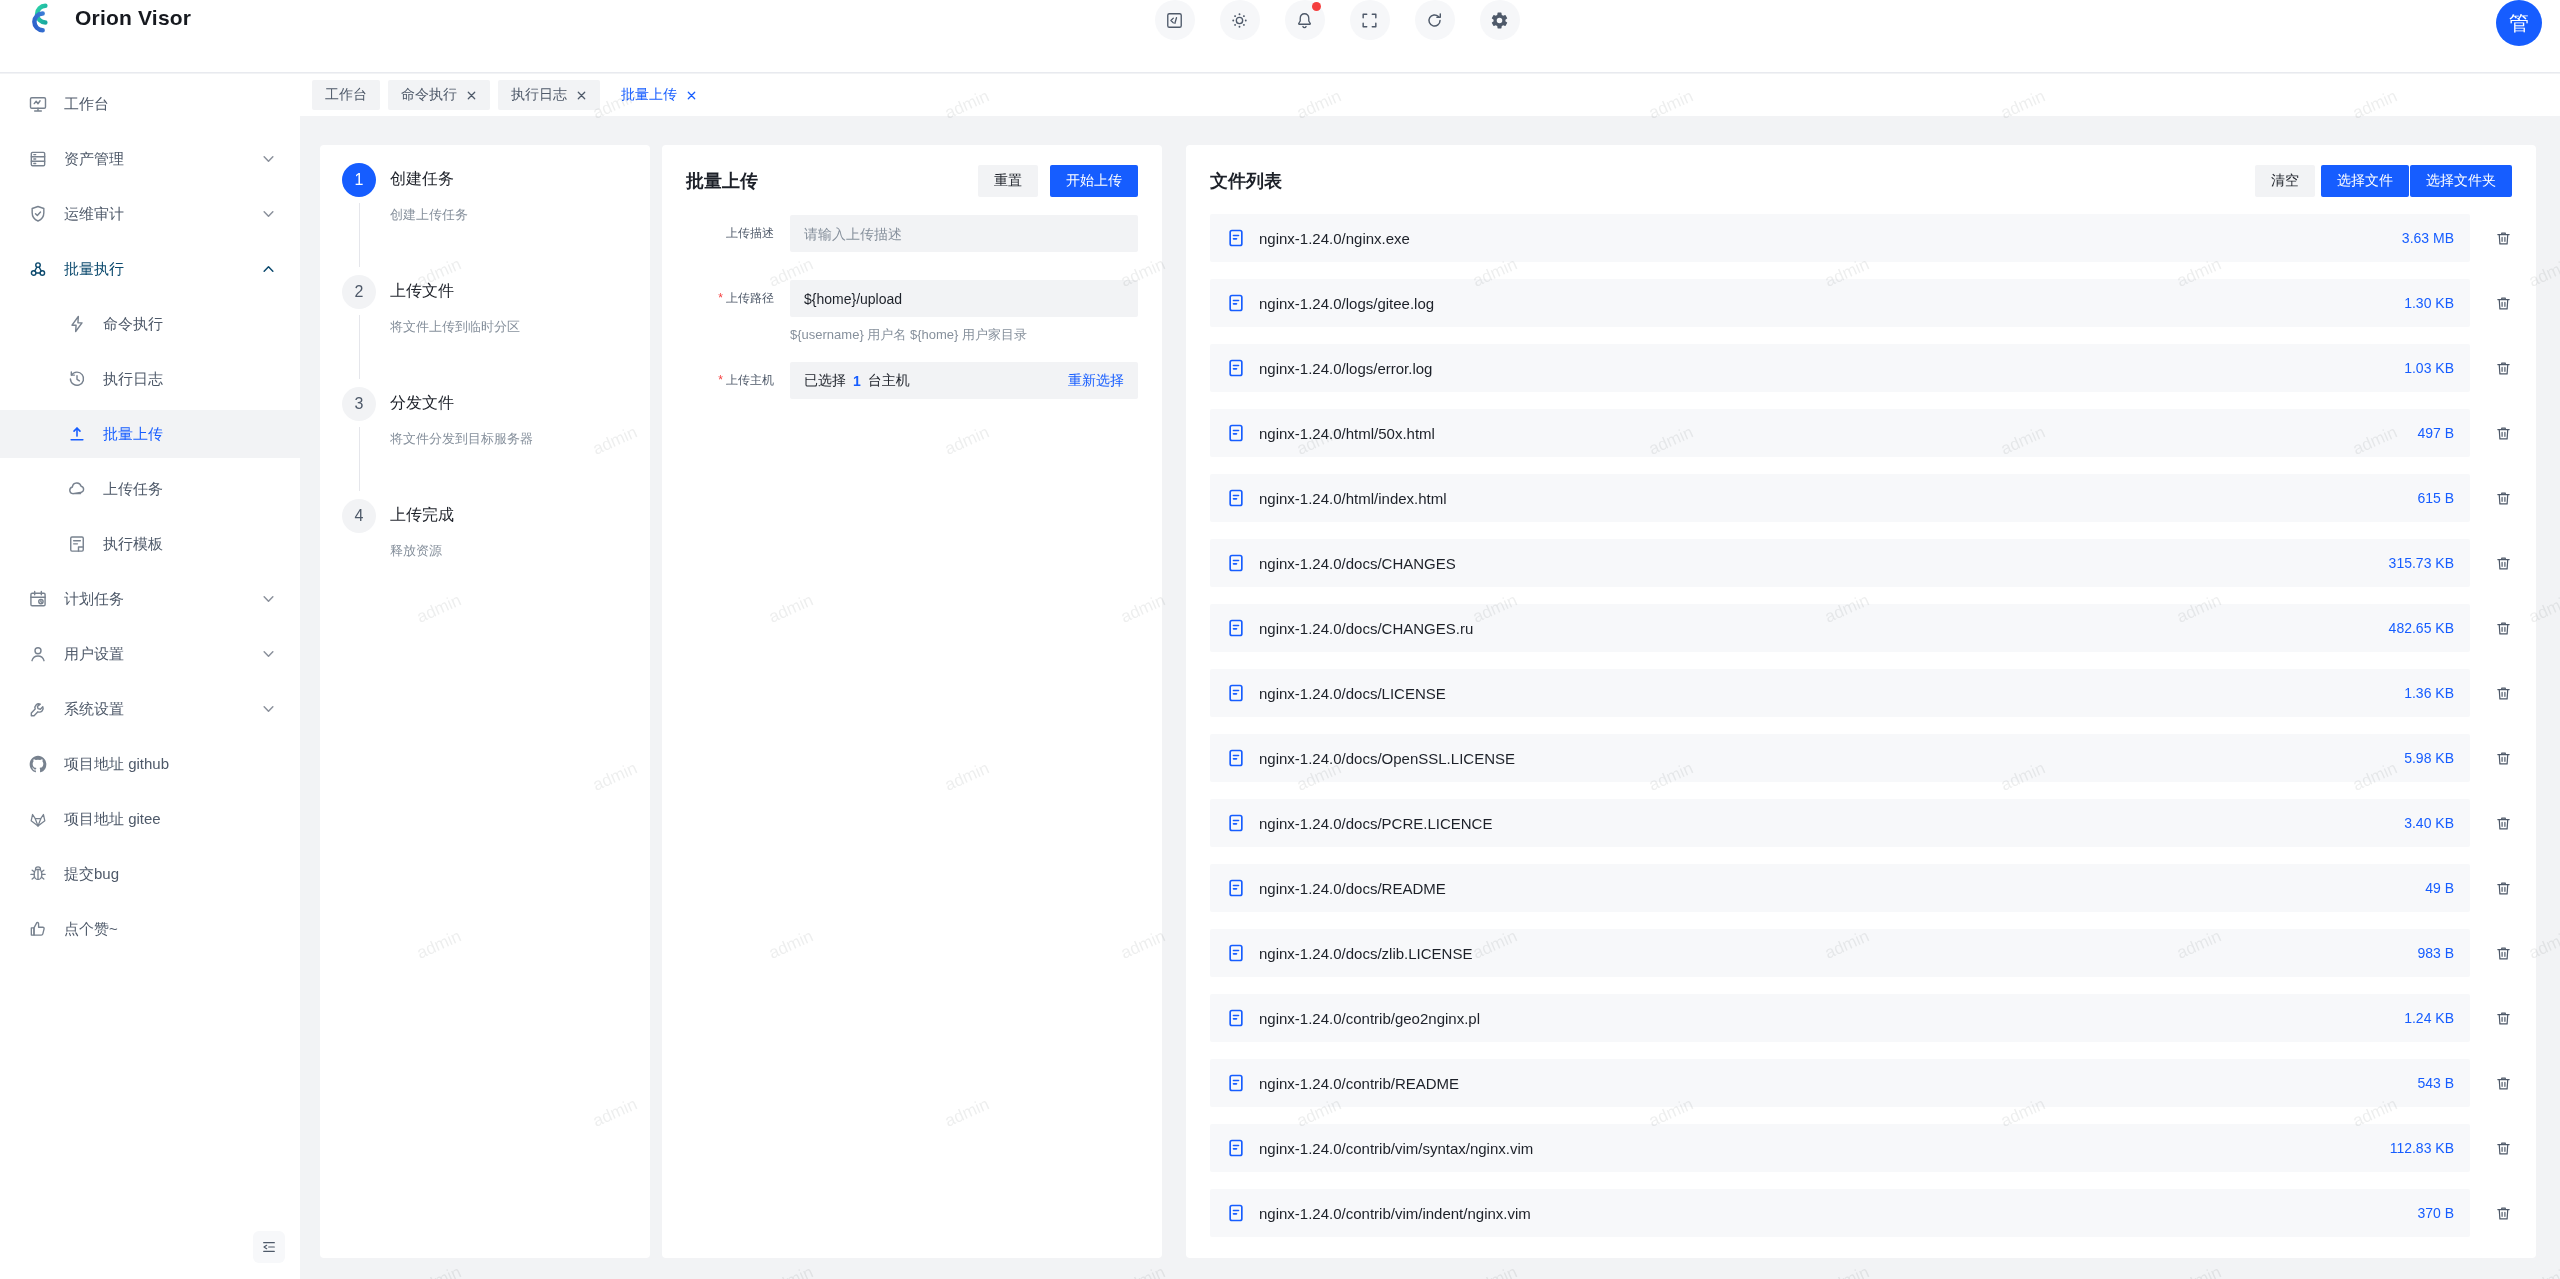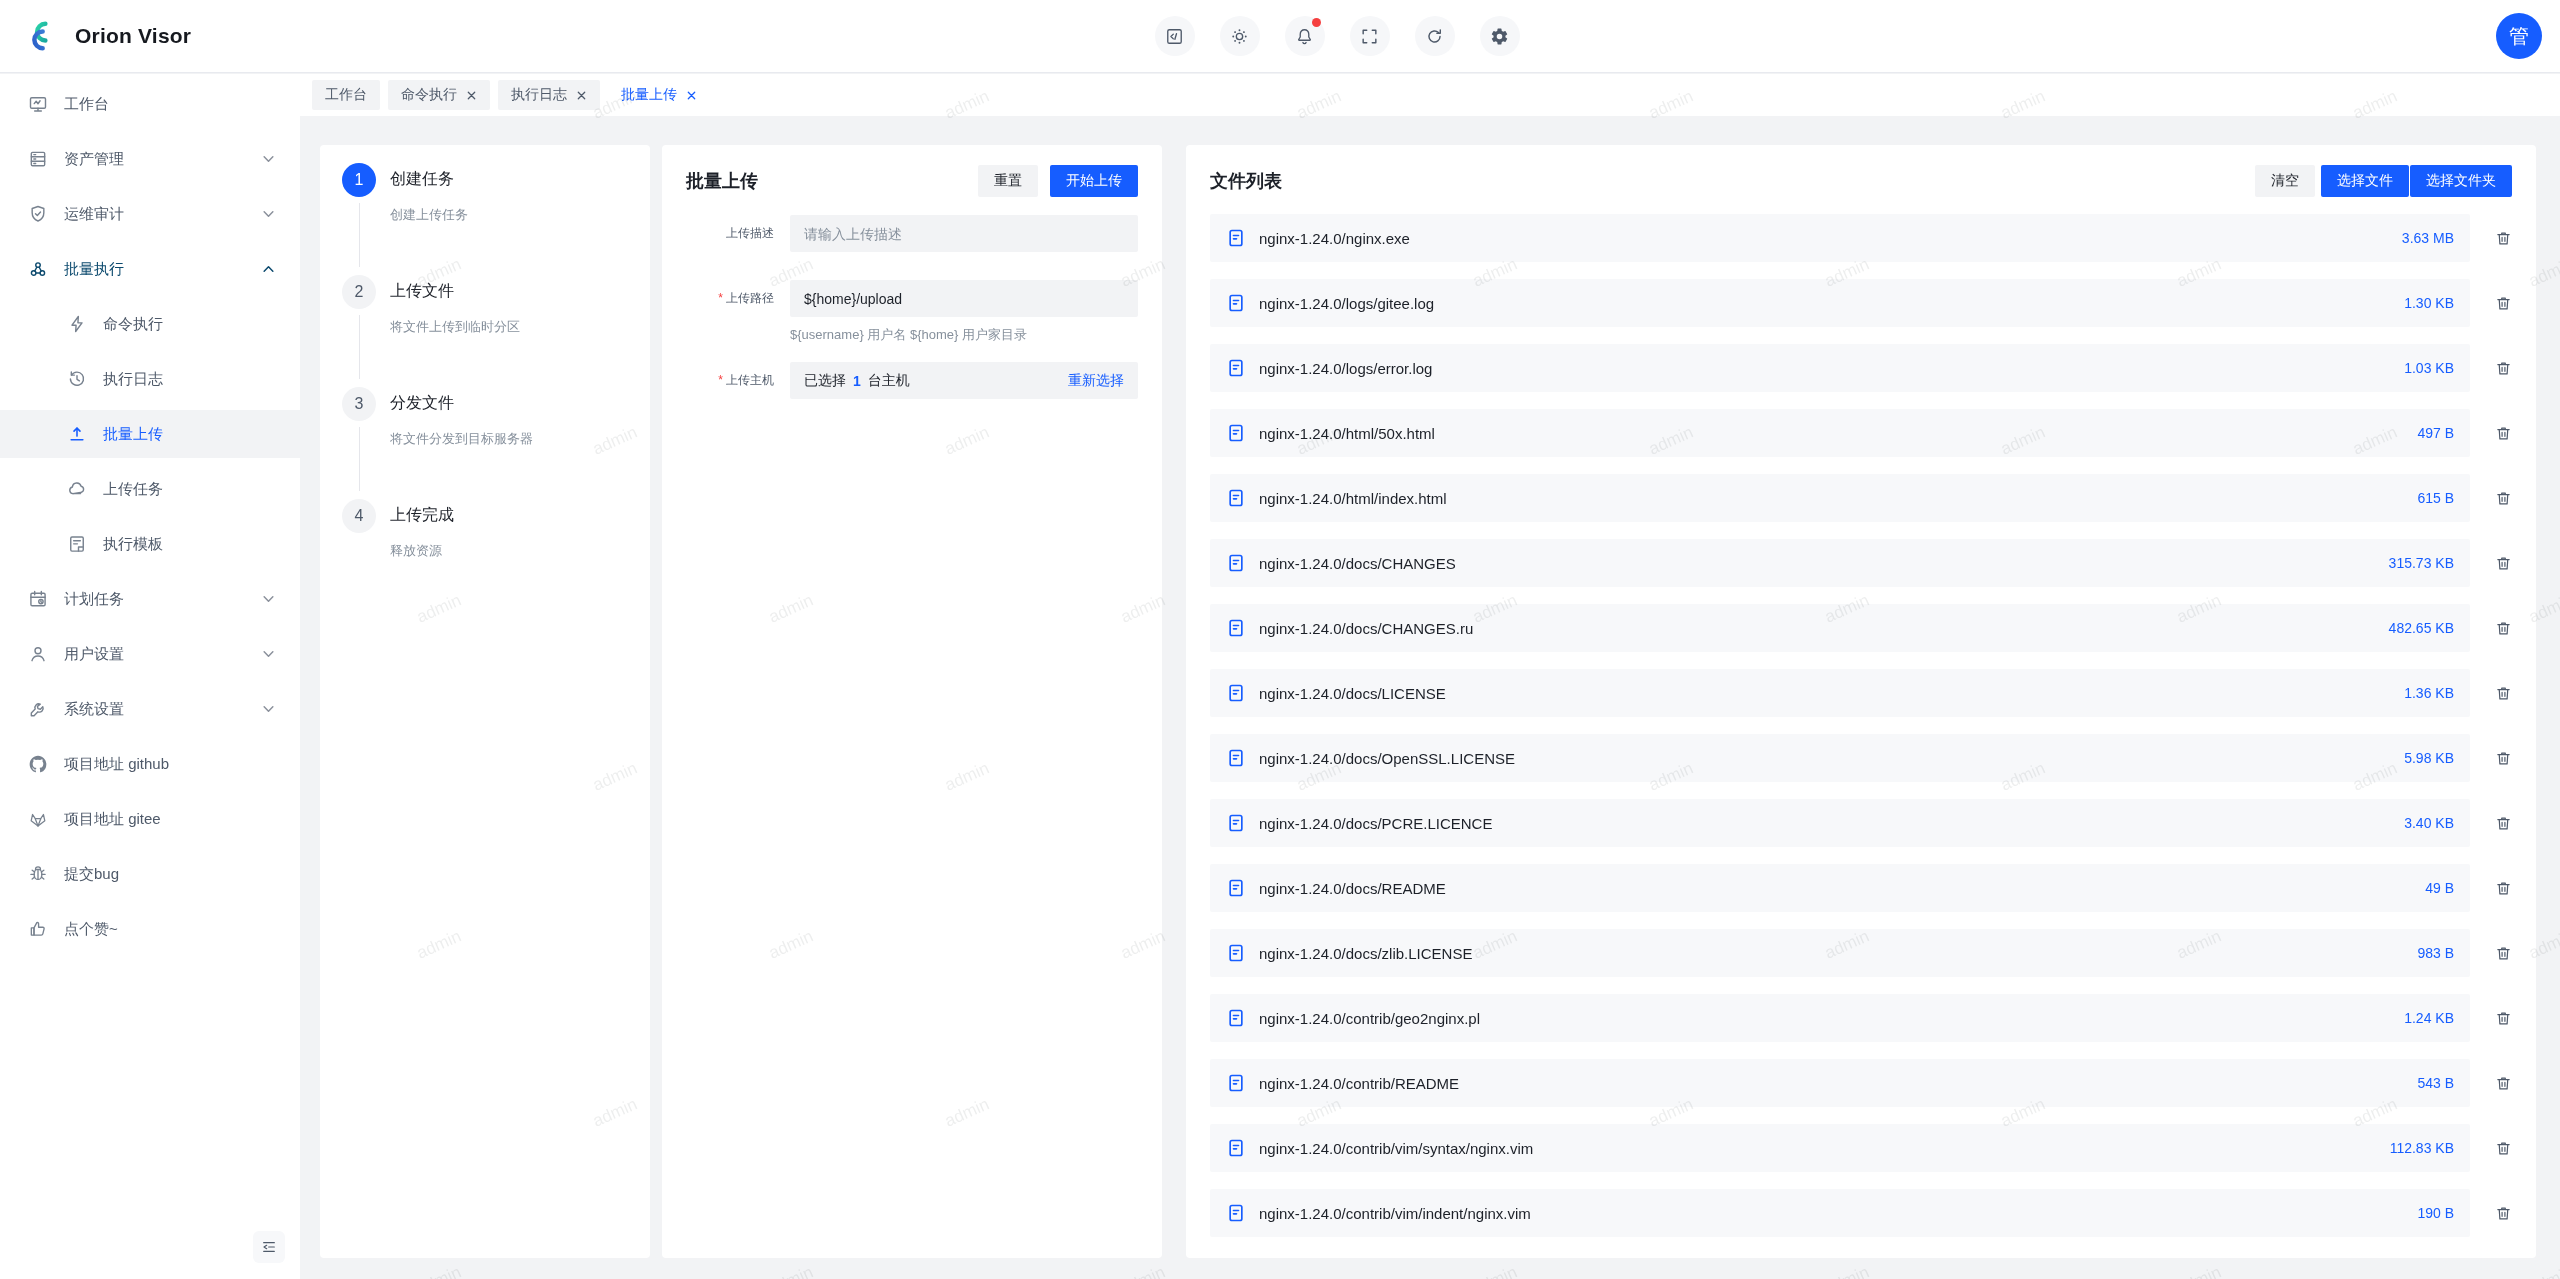--- a/index.html
+++ b/index.html
@@ -7,21 +7,21 @@
   body {
     font-family:"Liberation Sans","DejaVu Sans",sans-serif;
     background:#f2f3f5; color:#1d2129; position:relative;
   }
   svg { display:block; }
 
   
   .header {
     position:absolute; top:0; left:0; right:0; height:73px;
     background:#fff; border-bottom:1px solid #e8eaef;
-    display:flex; align-items:center; justify-content:space-between; z-index:5;
+    display:flex; align-items:flex-start; justify-content:space-between; z-index:5;
   }
   .logo-wrap { display:flex; align-items:center; gap:13px; padding-left:26px; }
   .app-title { font-size:21px; font-weight:700; color:#16191f; letter-spacing:.2px; }
   .h-actions { display:flex; align-items:center; gap:25px; padding-right:18px; }
   .h-btn {
     width:40px; height:40px; border-radius:50%; background:#f6f7f9; border:none;
     display:flex; align-items:center; justify-content:center; color:#4e5969;
     cursor:pointer; position:relative;
   }
   .h-btn .ic { width:19px; height:19px; color:#4e5969; }
@@ -897,21 +897,21 @@
 
             <div class="file-row">
               <div class="file-pill">
                 <span class="file-ic">
                   <svg viewBox="0 0 24 24" fill="none" stroke="currentColor" stroke-width="2" stroke-linecap="round">
                     <rect x="5" y="3" width="14" height="18" rx="2.2"></rect>
                     <path d="M9 9h6M9 13h3.6"></path>
                   </svg>
                 </span>
                 <span class="file-name">nginx-1.24.0/contrib/vim/indent/nginx.vim</span>
-                <span class="file-size">190 B</span>
+                <span class="file-size">370 B</span>
               </div>
               <button class="file-del">
                 <span>
                   <svg viewBox="0 0 24 24" fill="none" stroke="currentColor" stroke-width="1.7" stroke-linecap="round" stroke-linejoin="round">
                     <path d="M4 6.5h16M9.5 6.5V4.4h5v2.1M6 6.5l.9 13.1h10.2L18 6.5"></path>
                     <path d="M10 10.5v5.5M14 10.5v5.5"></path>
                   </svg>
                 </span>
               </button>
             </div>

